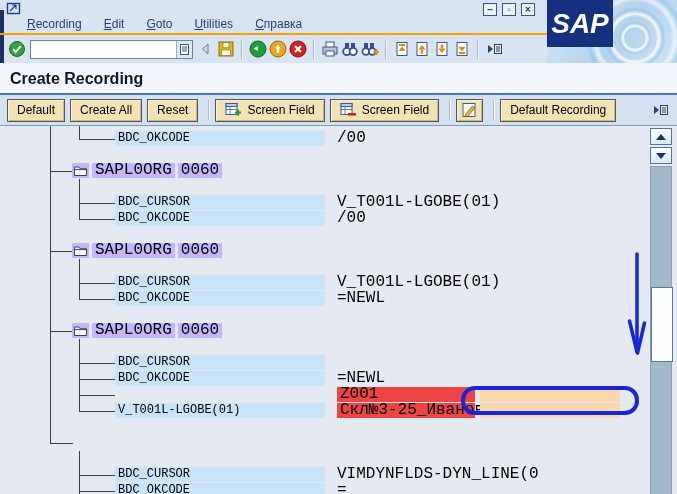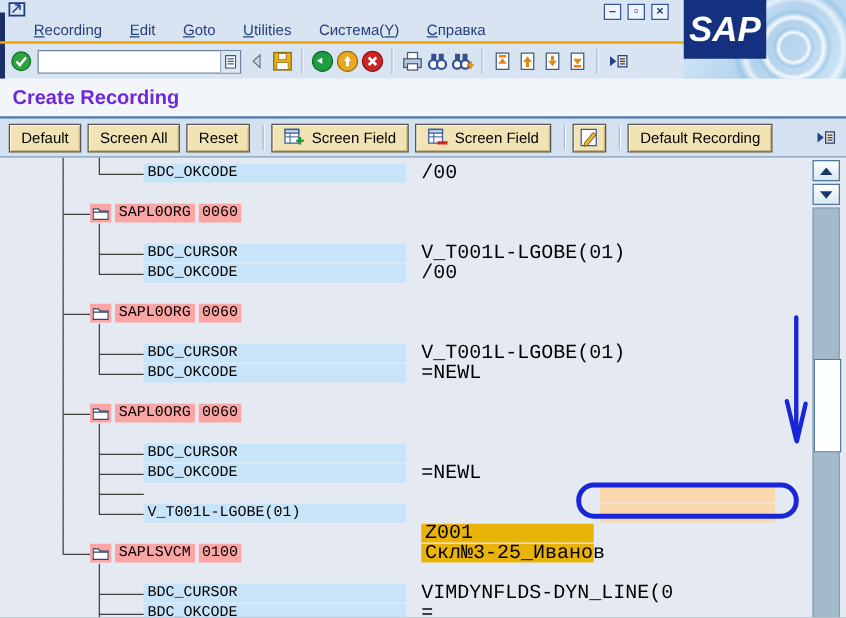--- a/index.html
+++ b/index.html
@@ -29,45 +29,45 @@
       radial-gradient(circle at 88px 38px, rgba(255,255,255,0) 10px, rgba(255,255,255,.9) 12px, rgba(150,195,230,.55) 15px, rgba(255,255,255,0) 17px),
       radial-gradient(circle at 88px 38px, rgba(255,255,255,0) 21px, rgba(255,255,255,.85) 24px, rgba(140,190,226,.5) 28px, rgba(255,255,255,0) 31px),
       radial-gradient(circle at 88px 38px, rgba(255,255,255,0) 36px, rgba(245,250,255,.75) 40px, rgba(130,185,224,.45) 46px, rgba(255,255,255,0) 50px),
       linear-gradient(130deg,#ddeefb 0%,#b2d2ec 55%,#cde4f6 100%);}
   .saplogo{position:absolute;left:0;top:0;width:66px;height:47px;background:#14307e;color:#fff;
            display:flex;align-items:center;justify-content:center;font-weight:bold;font-style:italic;
            font-size:28px;letter-spacing:0;}
   
   .titleband{position:absolute;left:0;top:63px;width:677px;height:30px;background:#f2f5f9;
              border-bottom:2px solid #4a78ac;box-sizing:content-box;}
-  .pagetitle{position:absolute;left:10px;top:7px;font-size:16px;font-weight:bold;color:#6d28d9;}
+  .pagetitle{position:absolute;left:10px;top:7px;font-size:16px;font-weight:bold;color:#0f172a;}
   
   .apptoolbar{position:absolute;left:0;top:95px;width:677px;height:30px;background:#d3e1f1;
               display:flex;align-items:center;padding-left:7px;box-sizing:border-box;}
   .btn{height:21px;background:#f2e3b4;border:1px solid #565656;
        box-shadow:inset 1px 1px 0 #fbf3d8, inset -1px -1px 0 #c9b681;
        font-size:12px;color:#000;display:flex;align-items:center;gap:5px;padding:0 9px;margin-right:5px;
        white-space:nowrap;cursor:default;}
   .btn .icon{width:17px;height:16px;margin:0;}
   .btn.iconsolo{padding:0 4px;}
   
   .content{position:absolute;left:0;top:125px;width:677px;height:369px;background:#e5eaf2;
            border-top:1px solid #7f9db9;box-sizing:border-box;overflow:hidden;}
   .tree{position:absolute;left:0;top:0;width:601px;height:369px;
         font-family:"Liberation Mono","DejaVu Sans Mono",monospace;}
   .trow{position:absolute;left:0;width:649px;height:16px;}
   .vline{position:absolute;width:1px;background:#3f3f3f;}
   .hline{position:absolute;top:8px;height:1px;background:#3f3f3f;}
   .namebar{position:absolute;left:115px;top:0;width:210px;height:15px;background:#c8e4f8;
            font-size:12px;line-height:15px;padding-left:3px;box-sizing:border-box;color:#000;white-space:nowrap;}
   .val{position:absolute;left:337px;top:0;height:15px;font-size:16px;line-height:15px;color:#000;white-space:nowrap;}
-  .val.input{width:138px;background:#eab308;padding-left:3px;box-sizing:border-box;margin-top:32px;}
+  .val.input{width:138px;background:#ef4444;padding-left:3px;box-sizing:border-box;}
   .orange{position:absolute;left:480px;top:0;width:140px;height:15px;background:#fad8ab;}
   .fld{position:absolute;left:72px;top:0;height:15px;display:flex;gap:3px;align-items:stretch;}
-  .chip{background:#fca5a5;font-size:12px;line-height:15px;padding:0 3px;color:#000;white-space:nowrap;}
+  .chip{background:#c4b5fd;font-size:16px;line-height:15px;padding:0 3px;color:#000;white-space:nowrap;}
   .fchip{display:flex;align-items:center;justify-content:center;width:17px;padding:0;}
   
   .scrollcol{position:absolute;left:649px;top:2px;width:24px;height:367px;}
   .sb-btn{width:22px;height:17px;margin:0 0 2px 1px;background:linear-gradient(#ffffff,#dbe7f2);
           border:1px solid #4f76a0;display:flex;align-items:center;justify-content:center;box-sizing:border-box;}
   .tri-up{width:0;height:0;border-left:5px solid transparent;border-right:5px solid transparent;border-bottom:6px solid #16386e;}
   .tri-down{width:0;height:0;border-left:5px solid transparent;border-right:5px solid transparent;border-top:6px solid #16386e;}
   .sb-track{position:absolute;left:1px;top:38px;width:22px;height:329px;background:#a2bac9;
             border:1px solid #87a0b4;box-sizing:border-box;}
   .sb-thumb{position:absolute;left:0;top:120px;width:20px;height:73px;background:#fdfeff;border:1px solid #54799f;}
@@ -87,21 +87,20 @@
         <rect x="1.5" y="1.5" width="12" height="10" fill="none" stroke="#1c3c8c" stroke-width="1.4"></rect>
         <path d="M4 9 L10 3 M10 3 h-4 M10 3 v4" stroke="#1c3c8c" stroke-width="1.2" fill="none"></path>
       </svg>
     </span>
 
     <div class="menubar">
         <span class="mi"><u>R</u>ecording</span>
         <span class="mi"><u>E</u>dit</span>
         <span class="mi"><u>G</u>oto</span>
         <span class="mi"><u>U</u>tilities</span>
-        <span class="mi">Система(<u>Y</u>)</span>
         <span class="mi"><u>С</u>правка</span>
       </div>
 
     <div class="winbtns">
       <div class="wb">–</div>
       <div class="wb">▫</div>
       <div class="wb">×</div>
     </div>
 
     <div class="orangeline"></div>
@@ -224,21 +223,21 @@
 
   <div class="titleband">
     <div class="pagetitle">Create Recording</div>
   </div>
 
   <div class="apptoolbar">
     <div class="btn">
         <span>Default</span>
       </div>
     <div class="btn">
-        <span>Screen All</span>
+        <span>Create All</span>
       </div>
     <div class="btn">
         <span>Reset</span>
       </div>
     <span class="tb-sep"></span>
     <div class="btn">
       <span class="icon">
         <svg width="17" height="16">
             <rect x="1" y="1.5" width="11" height="11" fill="#fff" stroke="#3a5a9a"></rect>
             <rect x="1" y="1.5" width="11" height="3" fill="#b8d0ee" stroke="#3a5a9a"></rect>
@@ -410,30 +409,20 @@
           <div class="namebar">V_T001L-LGOBE(01)</div>
           <div class="val input">Скл№3-25_Иванов</div>
           <div class="orange"></div>
         </div>
         <div class="trow" style="top: 293px;">
           <div class="vline" style="left: 50px; top: 0px; height: 16px;"></div>
         </div>
         <div class="trow" style="top: 309px;">
           <div class="vline" style="left: 50px; top: 0px; height: 9px;"></div>
           <div class="hline" style="left: 51px; width: 22px;"></div>
-          <div class="fld">
-            <span class="chip fchip">
-              <svg width="13" height="11" viewBox="0 0 13 11">
-                <path d="M0.5 2 h4.2 l1.4 1.8 h6.4 v6.7 h-12 z" fill="#fff" stroke="#2c4870"></path>
-                <path d="M0.5 4.6 h12" stroke="#2c4870"></path>
-              </svg>
-            </span>
-            <span class="chip">SAPLSVCM</span>
-            <span class="chip">0100</span>
-          </div>
         </div>
         <div class="trow" style="top: 325px;">
           <div class="vline" style="left: 79px; top: 0px; height: 16px;"></div>
         </div>
         <div class="trow" style="top: 341px;">
           <div class="vline" style="left: 79px; top: 0px; height: 16px;"></div>
           <div class="hline" style="left: 80px; width: 35px;"></div>
           <div class="namebar">BDC_CURSOR</div>
           <div class="val">VIMDYNFLDS-DYN_LINE(0</div>
         </div>

